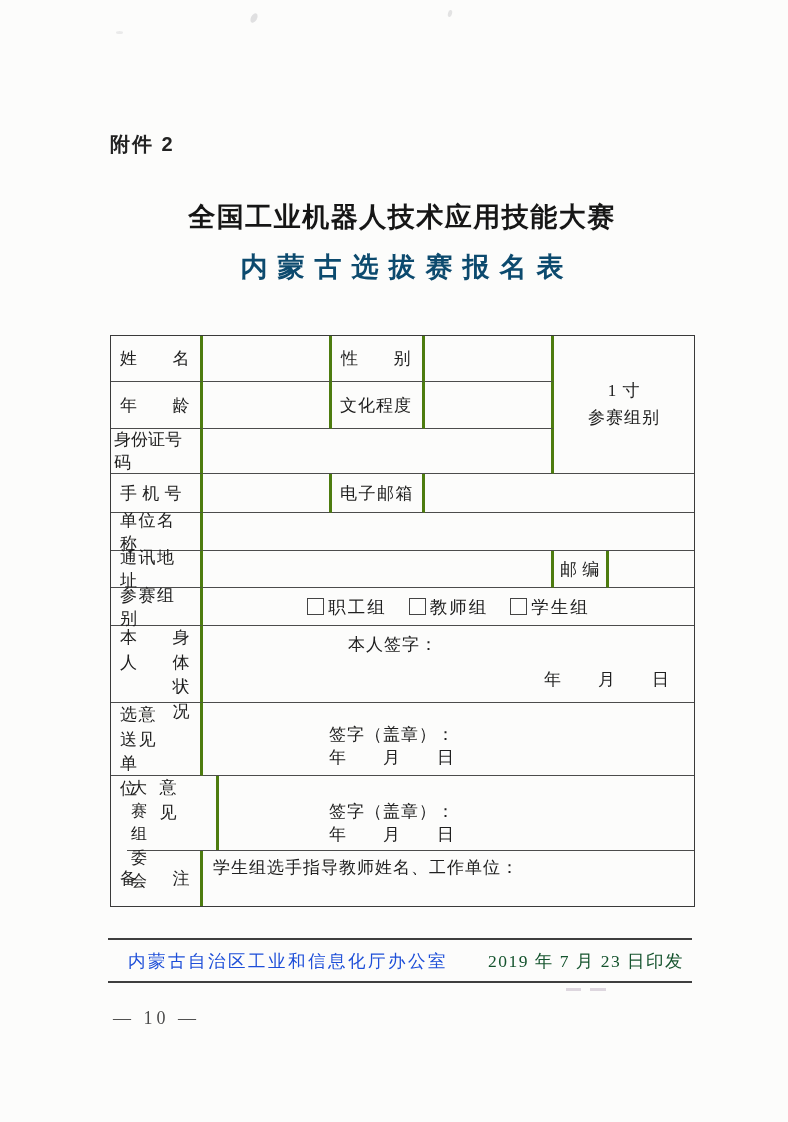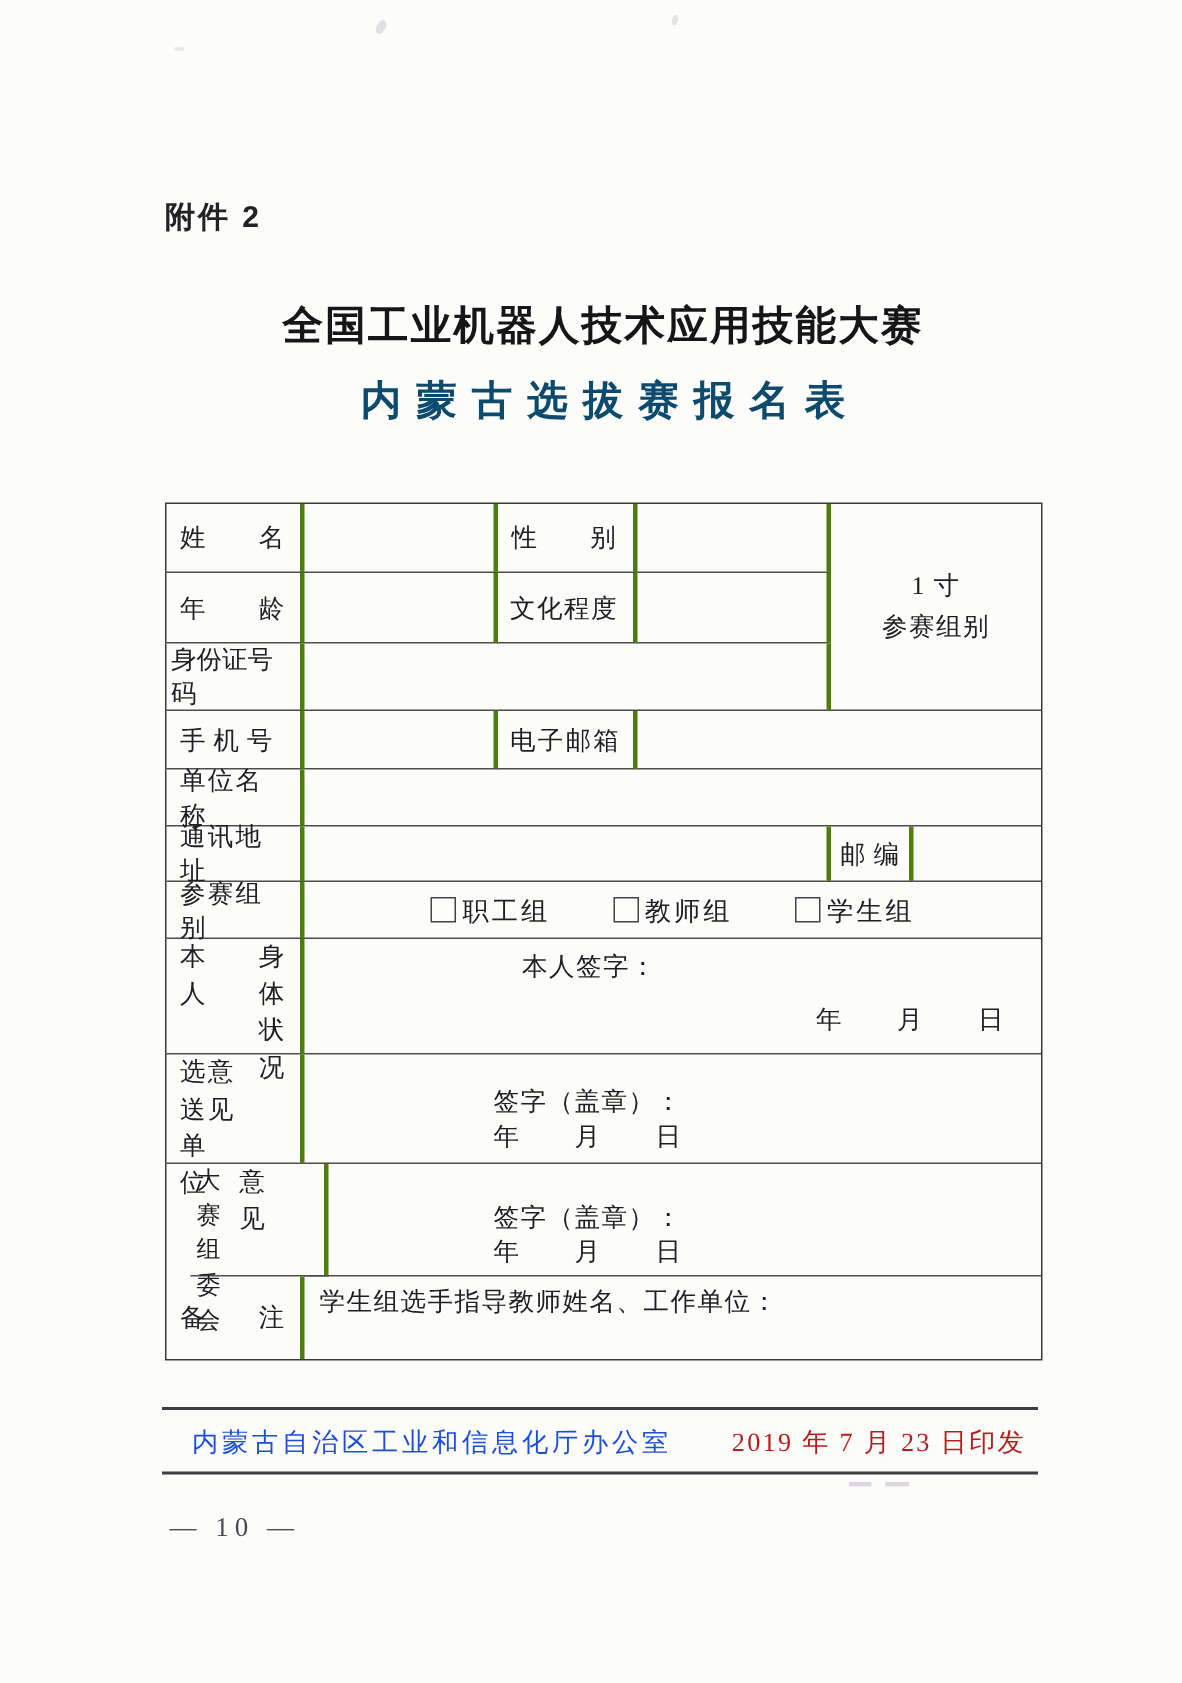--- a/index.html
+++ b/index.html
@@ -54,21 +54,21 @@
   
   .c-lbl-unit{left:0;top:177px;width:92px;height:38px;letter-spacing:1.5px;}
   .c-fld-unit{left:92px;top:177px;width:491px;height:38px;}
   
   .c-lbl-addr{left:0;top:215px;width:92px;height:37px;letter-spacing:1.5px;}
   .c-fld-addr{left:92px;top:215px;width:351px;height:37px;}
   .c-lbl-post{left:443px;top:215px;width:55px;height:37px;padding:0 6px;}
   .c-fld-post{left:498px;top:215px;width:85px;height:37px;}
   
   .c-lbl-group{left:0;top:252px;width:92px;height:38px;letter-spacing:1.5px;}
-  .c-fld-group{left:92px;top:252px;width:491px;height:38px;display:flex;align-items:center;justify-content:center;gap:42px;}
+  .c-fld-group{left:92px;top:252px;width:491px;height:38px;display:flex;align-items:center;justify-content:center;gap:22px;}
   .opt{display:inline-flex;align-items:center;letter-spacing:2px;font-size:17.5px;}
   .cb{width:15px;height:15px;border:1.6px solid #444;margin-right:4px;background:#fdfdfc;}
   
   .c-lbl-health{left:0;top:290px;width:92px;height:77px;}
   .c-fld-health{left:92px;top:290px;width:491px;height:77px;}
   .c-lbl-recommend{left:0;top:367px;width:92px;height:73px;}
   .c-fld-recommend{left:92px;top:367px;width:491px;height:73px;}
   .c-lbl-committee{left:16px;top:440px;width:92px;height:75px;padding:0 4px;}
   .c-lbl-committee .l1{font-size:16px;letter-spacing:0;}
   .c-fld-committee{left:92px;top:440px;width:491px;height:75px;}
@@ -79,21 +79,21 @@
   .sig-top{position:absolute;left:145px;top:7px;letter-spacing:1px;}
   .ymd-health{position:absolute;right:24px;bottom:11px;letter-spacing:1px;}
   .sig-row{position:absolute;left:0;right:0;bottom:6px;display:flex;justify-content:space-between;padding:0 24px 0 126px;letter-spacing:1px;flex-direction:column;}
   .sig-row-low{bottom:4px;}
   .remarks-text{position:absolute;left:10px;top:5px;letter-spacing:1px;}
 
   .footer-rule{position:absolute;left:108px;width:584px;background:#3f3f3f;}
   .fr-top{top:938px;height:2px;}
   .fr-bottom{top:981px;height:2.4px;}
   .footer-office{position:absolute;left:128px;top:949px;font-size:17.5px;letter-spacing:2.5px;color:#1d4ed8;}
-  .footer-date{position:absolute;right:104px;top:949px;font-size:17.5px;letter-spacing:1.5px;color:#b91c1c;}
+  .footer-date{position:absolute;right:104px;top:949px;font-size:17.5px;letter-spacing:1.5px;color:#14532d;}
   .page-number{position:absolute;left:113px;top:1008px;font-size:18px;letter-spacing:4px;color:#4a4a4a;}
 
   .speck{position:absolute;background:#c9c9cc;border-radius:50%;}
   .sp1{left:251px;top:13px;width:6px;height:10px;transform:rotate(28deg);opacity:.55;}
   .sp2{left:448px;top:10px;width:4px;height:7px;transform:rotate(15deg);opacity:.5;}
   .sp3{left:116px;top:31px;width:7px;height:3px;opacity:.35;}
   .dash{position:absolute;height:2.5px;background:#ddd6de;top:988px;}
   .d1{left:566px;width:15px;}
   .d2{left:590px;width:16px;}
 </style>

